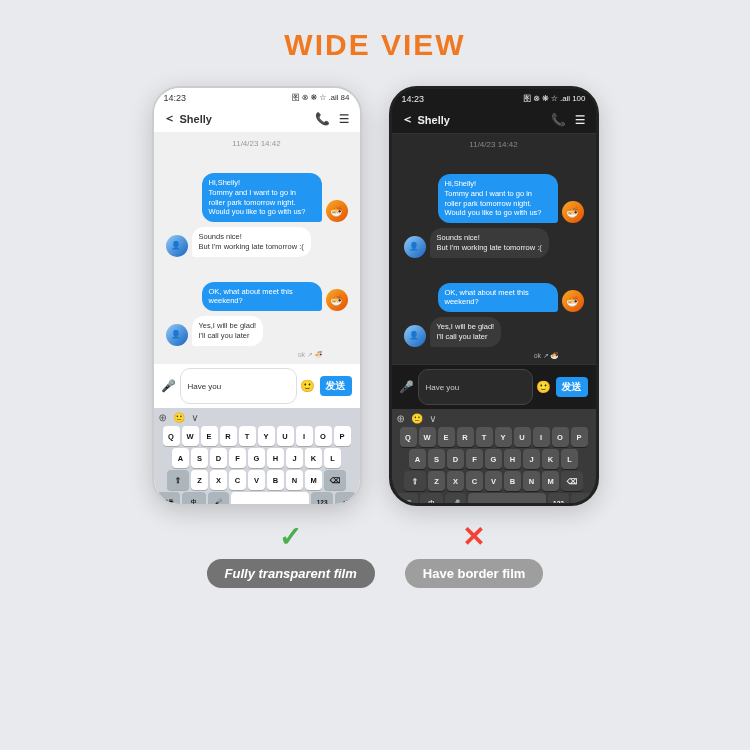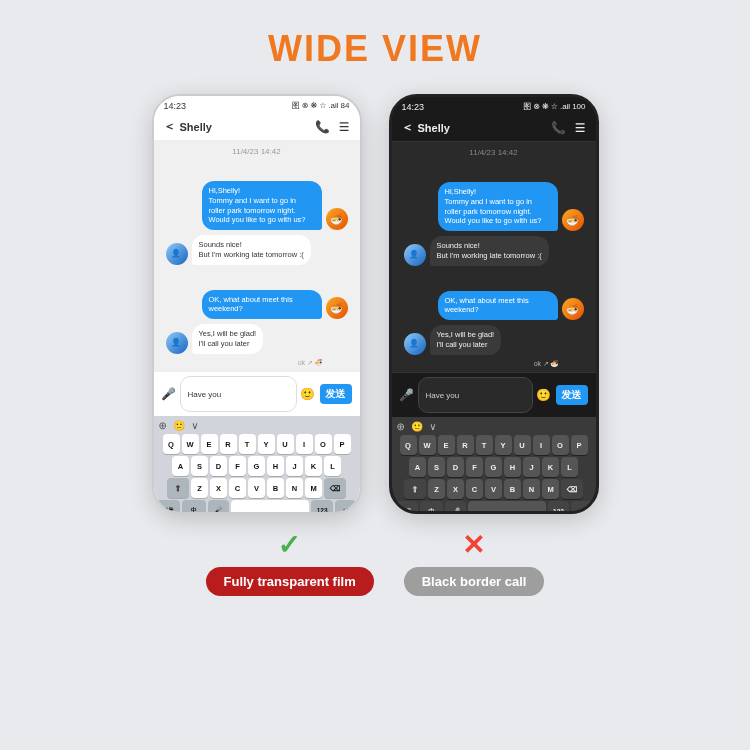--- a/index.html
+++ b/index.html
@@ -14,21 +14,21 @@
       align-items: center;
     }
 
     .header {
       text-align: center;
       margin-top: 28px;
       margin-bottom: 6px;
     }
 
     .header-title {
-      font-size: 36px;
+      font-size: 30px;
       font-weight: 900;
       color: #f07820;
       letter-spacing: 2px;
     }
 
     .header-subtitle {
       font-size: 15px;
       color: #555;
       margin-top: 4px;
     }
@@ -381,21 +381,22 @@
     }
 
     .label-pill {
       padding: 7px 18px;
       border-radius: 20px;
       font-size: 13px;
       font-weight: 600;
       color: #fff;
     }
     .label-pill.blue {
-      background: #b91c1c;
+      background: #737373;
+      font-style: italic;
     }
     .label-pill.gray {
       background: #9e9e9e;
     }
   </style>
 </head>
 <body>
 
 <div class="header">
   <div class="header-title">WIDE VIEW</div>
@@ -635,15 +636,15 @@
 
 </div>
 
 <div class="phone-label-row">
   <div class="label-item">
     <span class="check-mark">✓</span>
     <div class="label-pill blue">Fully transparent film</div>
   </div>
   <div class="label-item">
     <span class="x-mark">✕</span>
-    <div class="label-pill gray">Black border call</div>
+    <div class="label-pill gray">Have border film</div>
   </div>
 </div>
 
 </body></html>

